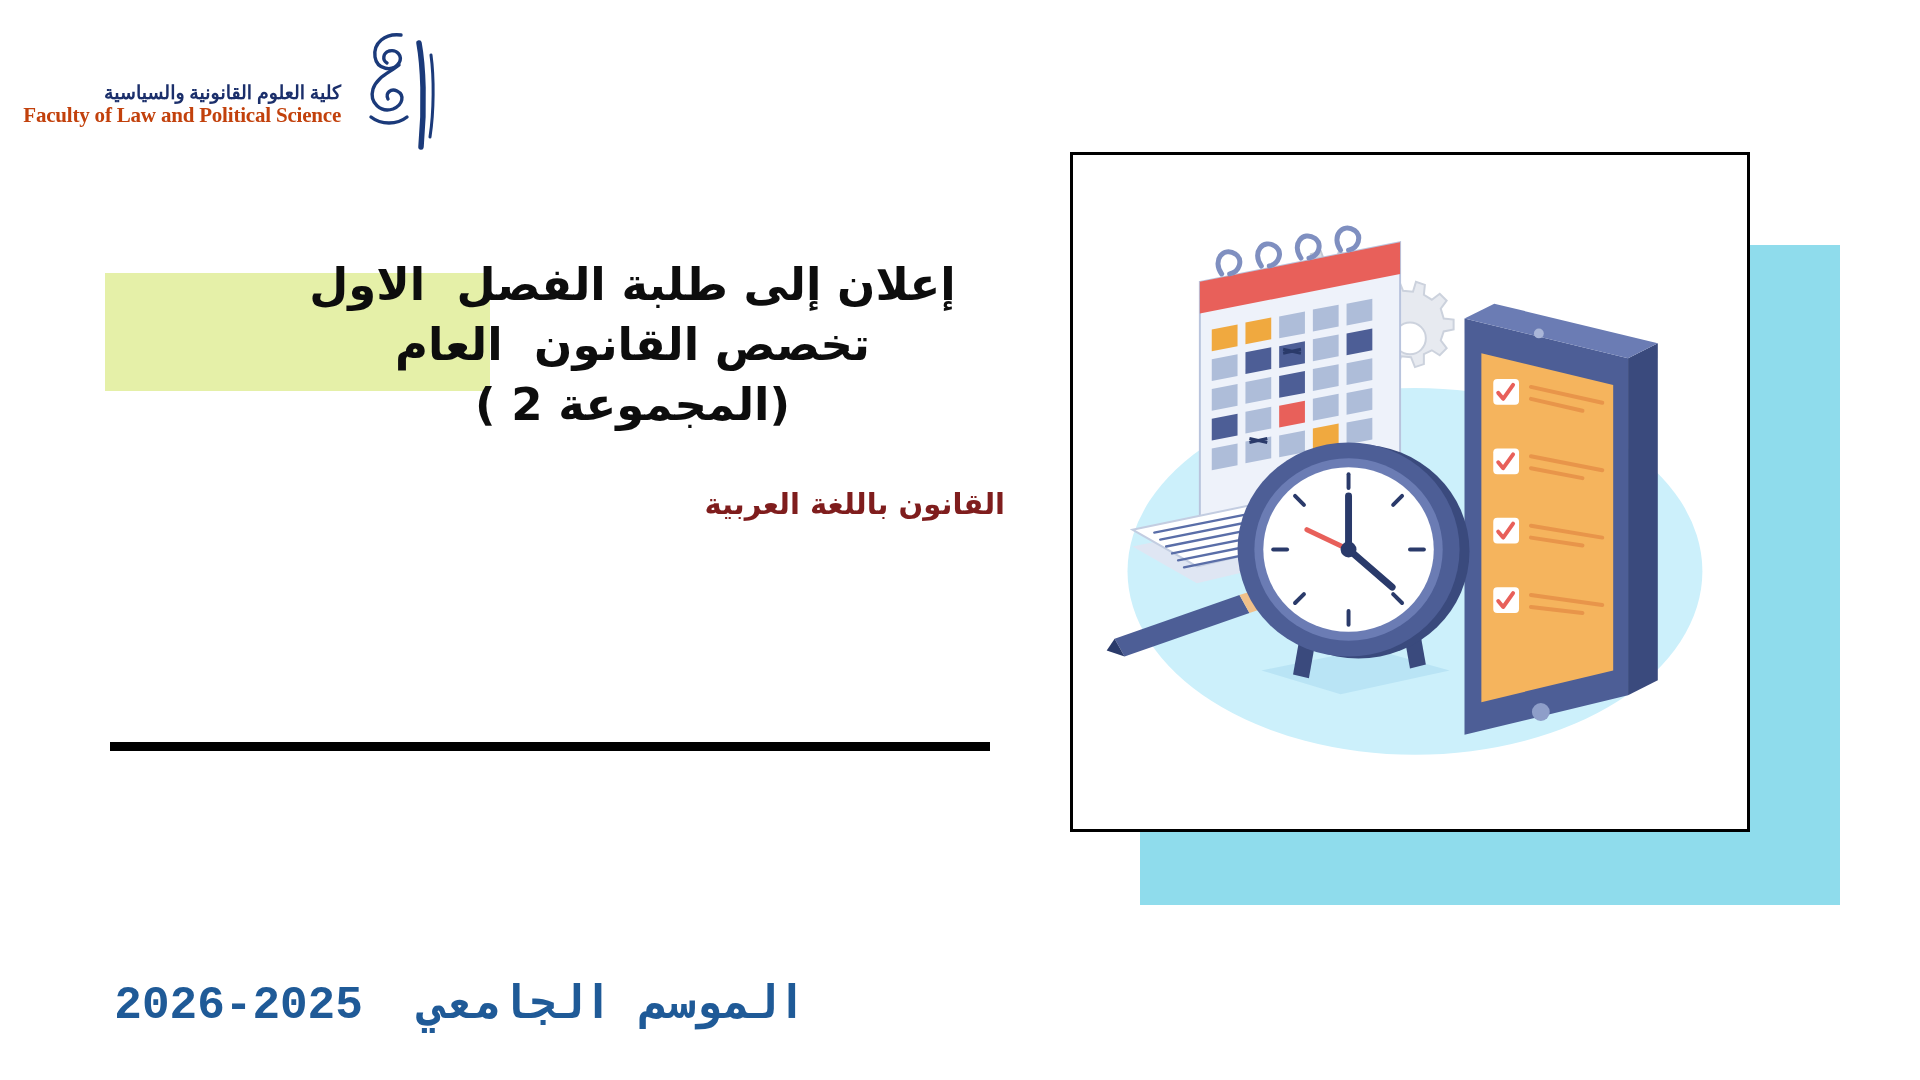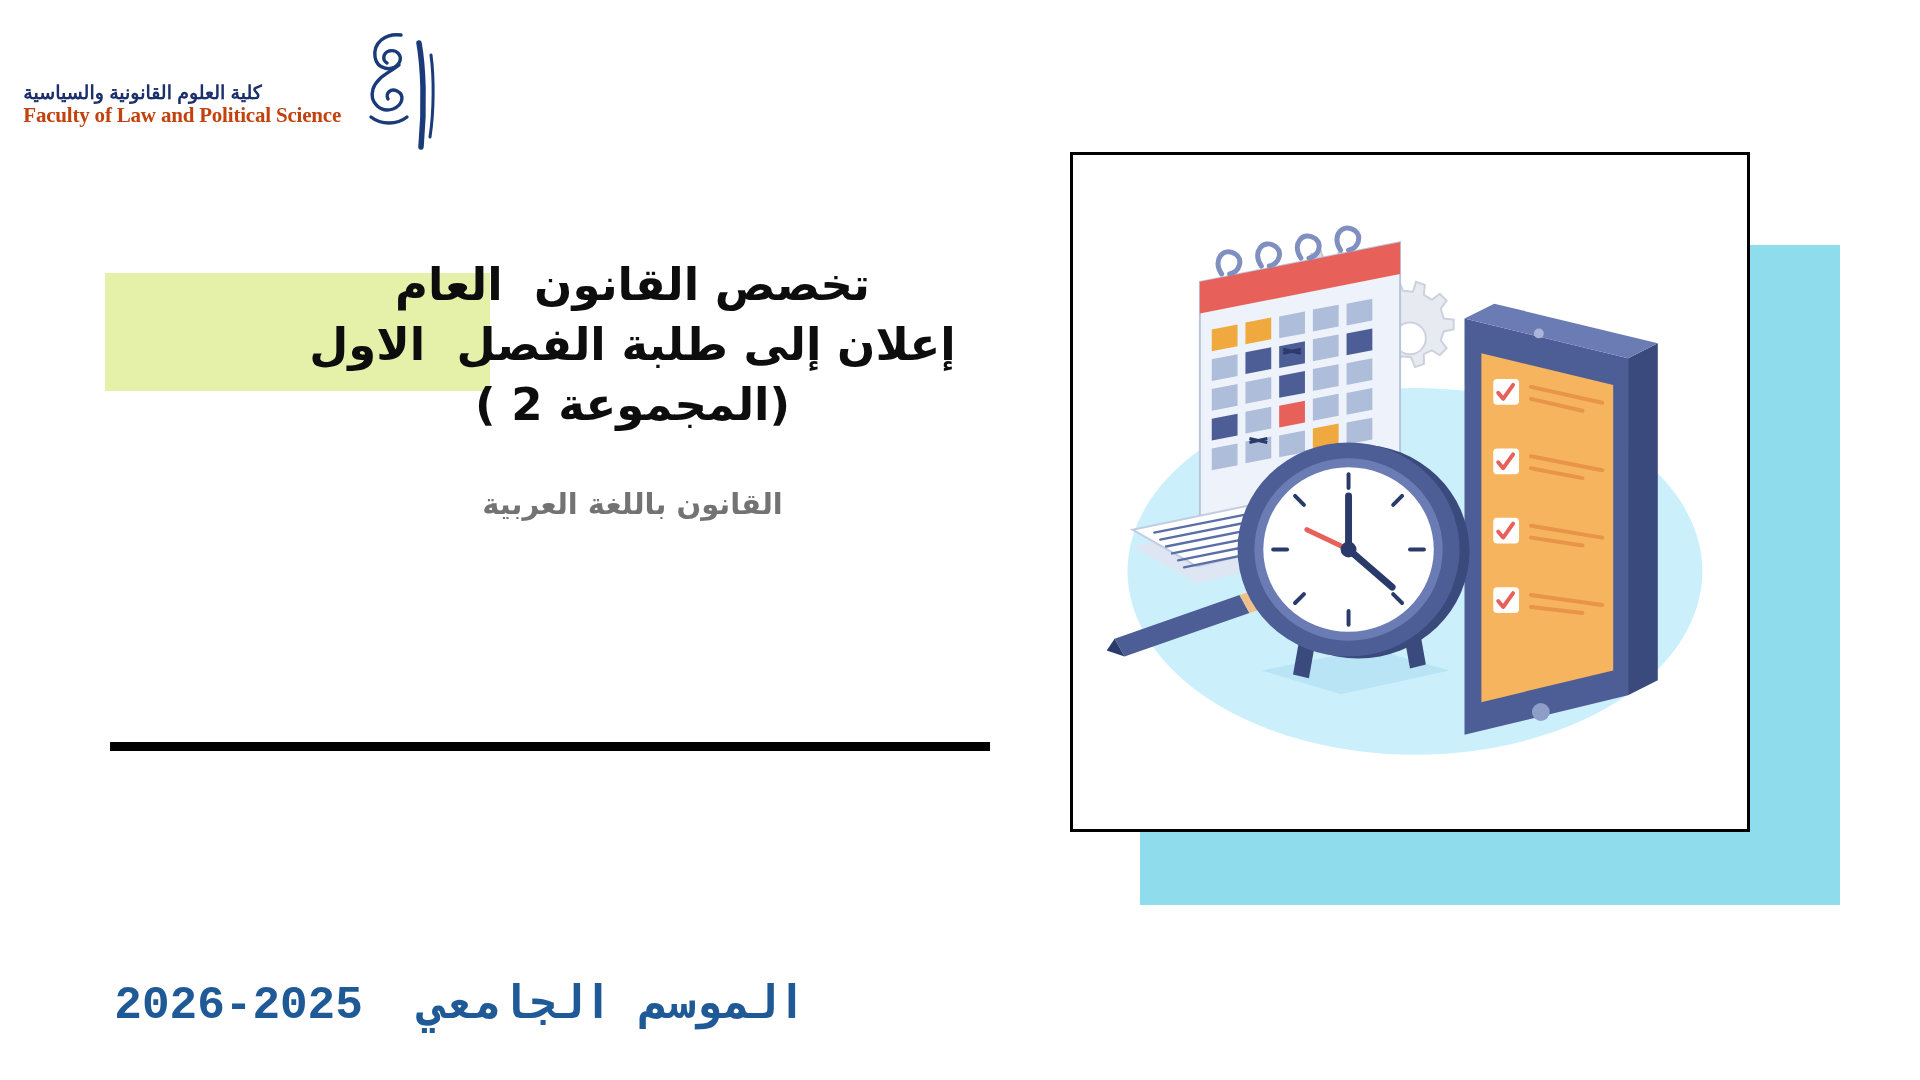--- a/index.html
+++ b/index.html
@@ -38,23 +38,23 @@
     flex-direction: column;
     justify-content: center;
     line-height: 1.15;
     padding-top: 34px;
   }
   .logo-text-ar {
     color: #1b2f6b;
     font-size: 19px;
     font-weight: 600;
     direction: rtl;
-    text-align: left;
+    text-align: right;
     white-space: nowrap;
-    font-family: Liberation Sans, sans-serif;
+    font-family: Liberation Serif, serif;
   }
   .logo-text-en {
     color: #c2410c;
     font-size: 21px;
     font-weight: 700;
     font-family: "Liberation Serif", serif;
     white-space: nowrap;
     letter-spacing: -0.2px;
     direction: ltr;
   }
@@ -95,22 +95,21 @@
     font-family: "DejaVu Sans", sans-serif;
   }
   .headline .ln { display: block; white-space: pre; }
 
   .subtitle {
     position: relative;
     z-index: 1;
     margin: 52px 0 0 0;
     width: 745px;
     direction: rtl;
-    text-align: center;
-    color: #737373;
+    color: #7f1d1d;
     font-size: 29px;
     font-weight: 700;
     font-family: "DejaVu Sans", sans-serif;
   }
 
   .rule {
     position: absolute;
     left: 110px;
     top: 742px;
     width: 880px;
@@ -175,22 +174,22 @@
       <div class="logo-text-ar">كلية العلوم القانونية والسياسية</div>
       <div class="logo-text-en">Faculty of Law and Political Science</div>
     </div>
   </div>
 
   <div class="content">
 
     <div class="headline-wrap">
       <div class="highlight-box"></div>
       <h1 class="headline">
+        <span class="ln">إعلان إلى طلبة الفصل  الاول</span>
         <span class="ln">تخصص القانون  العام</span>
-        <span class="ln">إعلان إلى طلبة الفصل  الاول</span>
         <span class="ln">(المجموعة 2 )</span>
       </h1>
     </div>
 
     <div class="subtitle">القانون باللغة العربية</div>
   </div>
 
   <div class="rule"></div>
 
   <div class="season">الموسم الجامعي  2025-2026</div>

